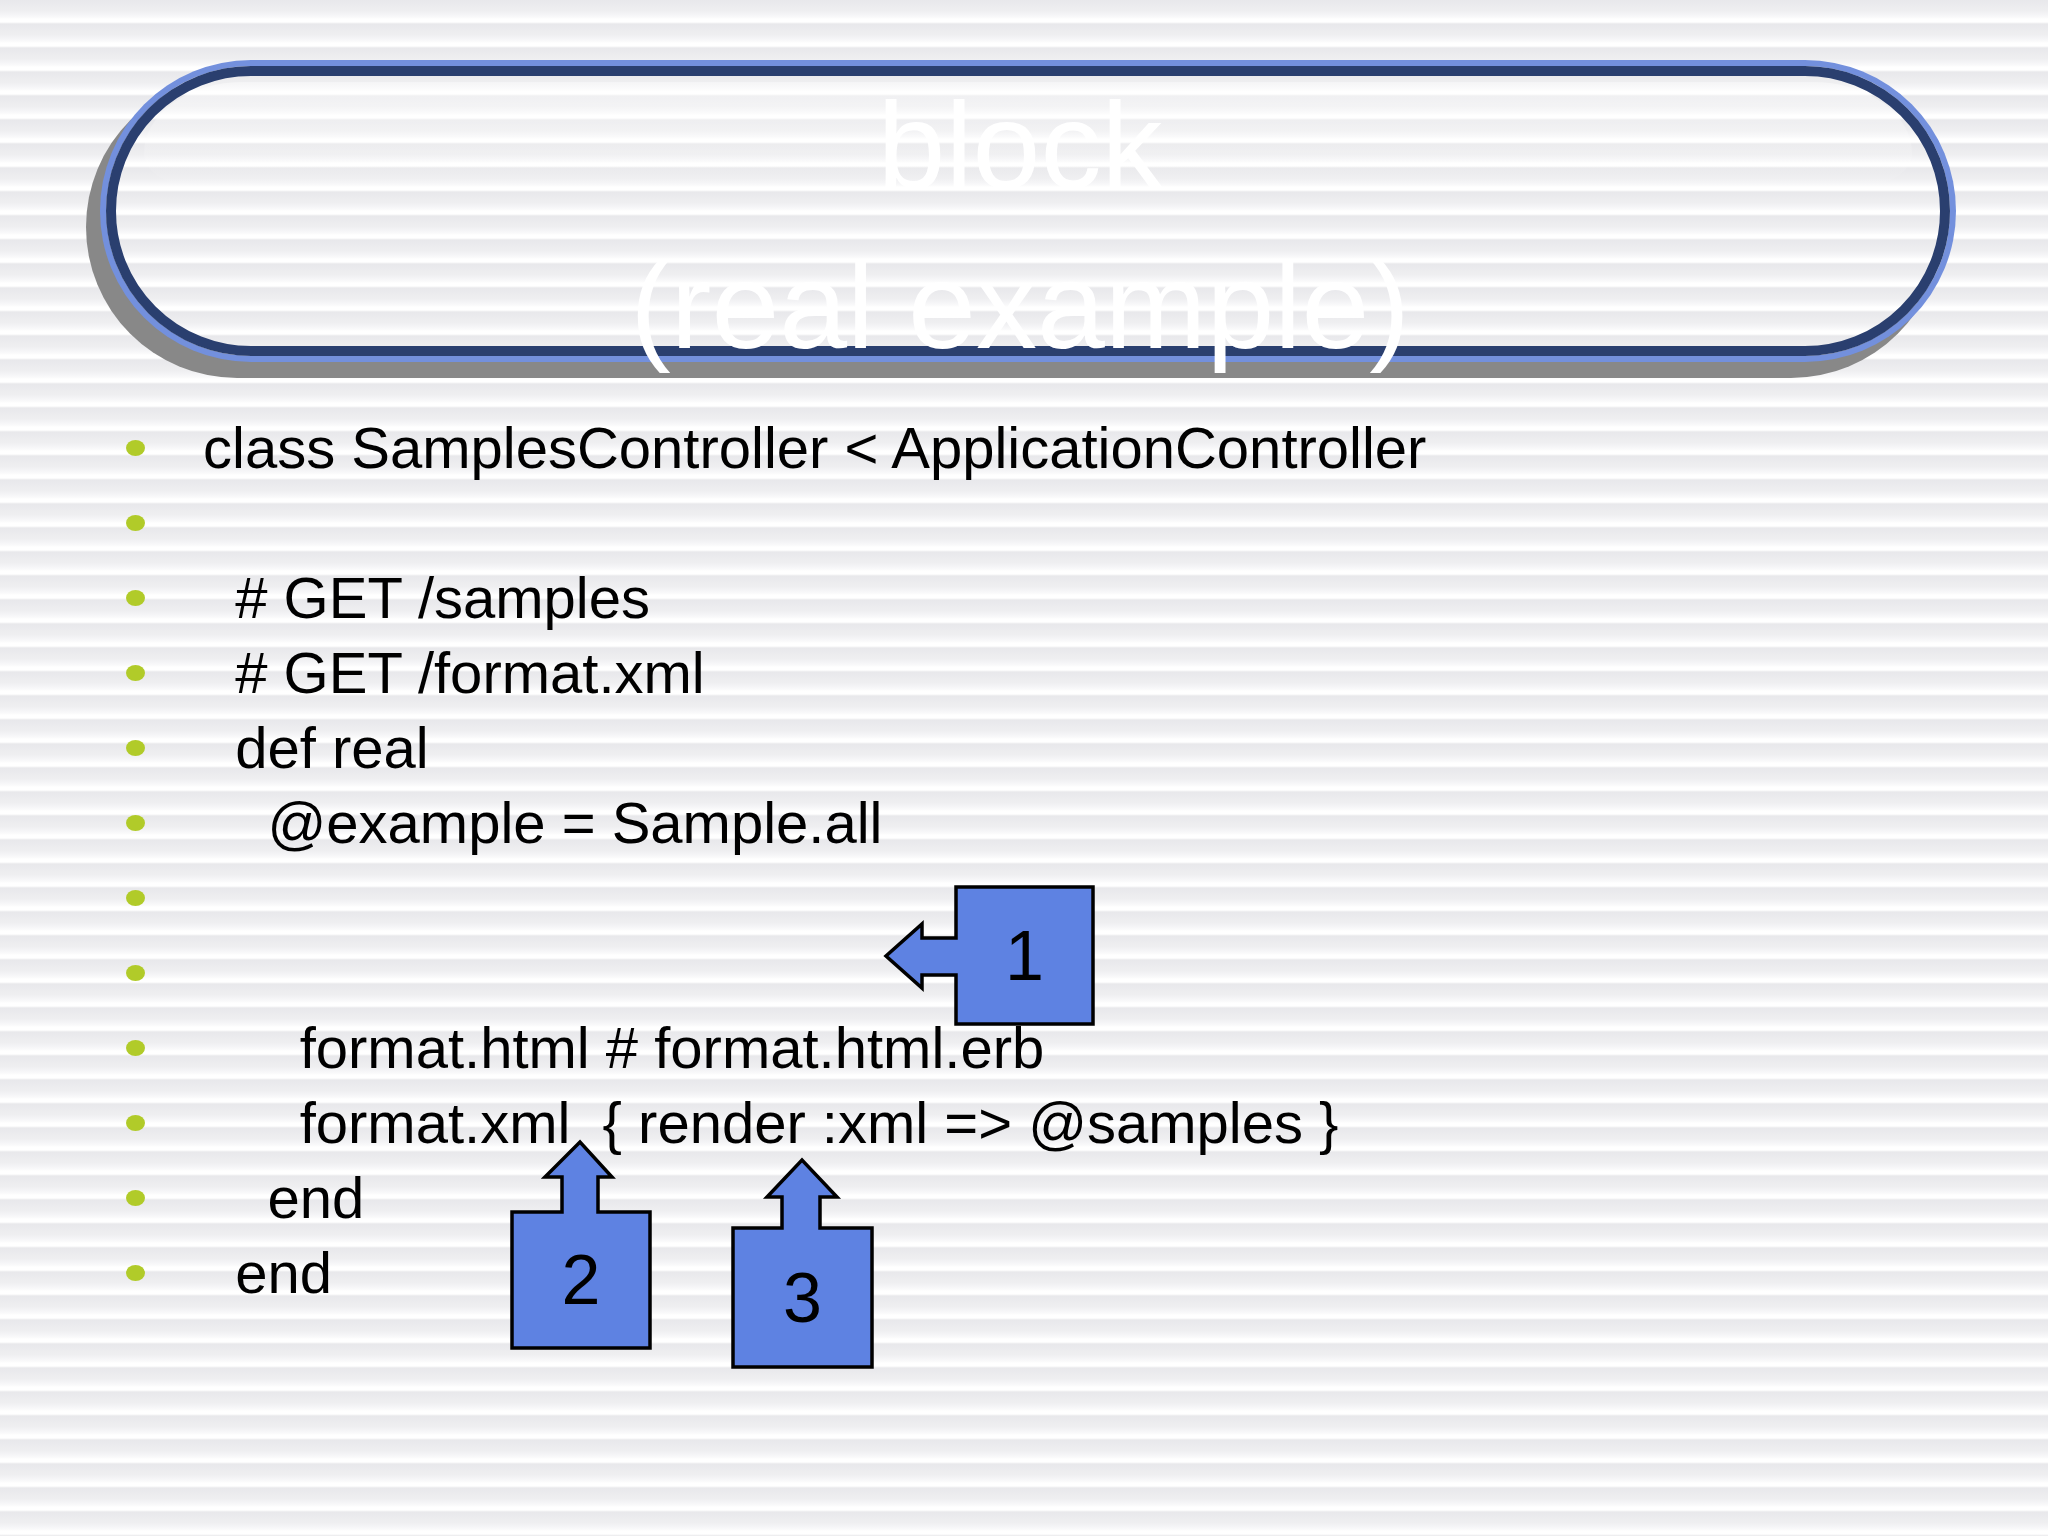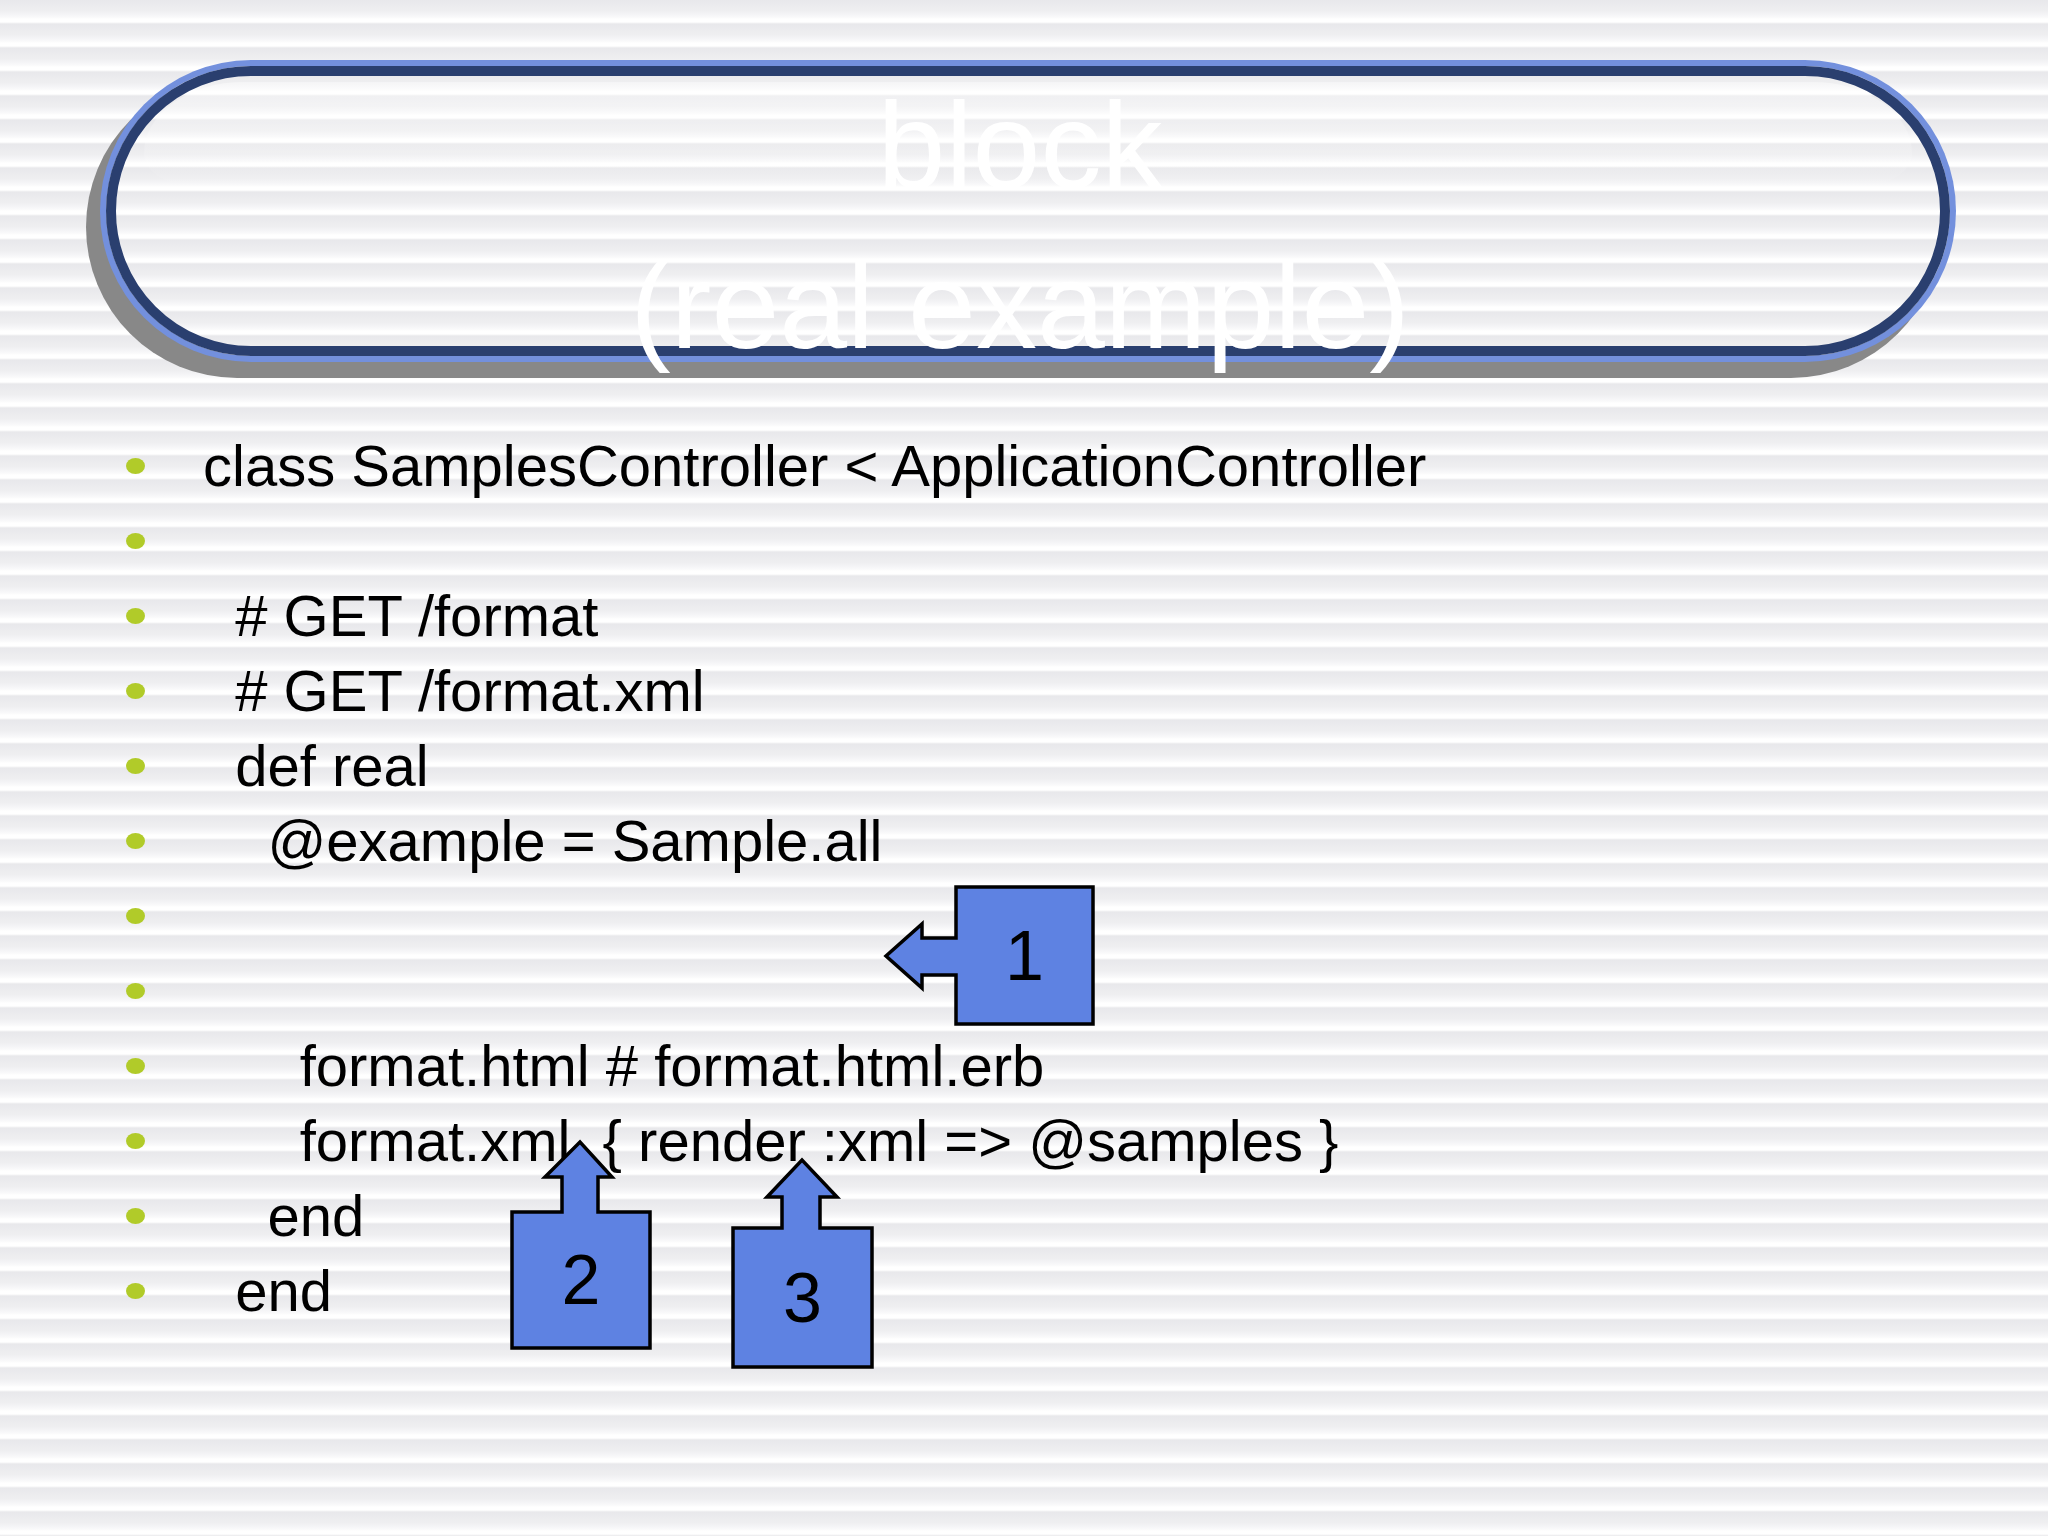--- a/index.html
+++ b/index.html
@@ -27,21 +27,21 @@
     pointer-events:none;
   }
   .title-line{
     position:absolute;left:0;right:16px;text-align:center;color:#ffffff;
     font-size:122px;letter-spacing:0;
   }
   .title-line.t1{top:0;line-height:140px;}
   .title-line.t2{top:150px;line-height:160px;}
 
   
-  .code-list{position:absolute;left:0;top:410px;width:1792px;margin-top:18px;}
+  .code-list{position:absolute;left:0;top:410px;width:1792px;}
   .line{display:flex;align-items:center;height:75px;padding-left:126px;}
   .dot{flex:0 0 19px;width:19px;height:16px;border-radius:50%;
        background:#b1cb29;margin-right:58px;}
   .txt{font-size:58px;color:#000;white-space:pre;line-height:75px;}
 
   
   .callout{position:absolute;}
   .callout svg{display:block;overflow:visible;}
   .callout .num{
     position:absolute;display:flex;align-items:center;justify-content:center;
@@ -68,21 +68,21 @@
       <div class="line">
         <span class="dot"></span>
         <span class="txt">class SamplesController &lt; ApplicationController</span>
       </div>
       <div class="line">
         <span class="dot"></span>
         <span class="txt"></span>
       </div>
       <div class="line">
         <span class="dot"></span>
-        <span class="txt">  # GET /format</span>
+        <span class="txt">  # GET /samples</span>
       </div>
       <div class="line">
         <span class="dot"></span>
         <span class="txt">  # GET /format.xml</span>
       </div>
       <div class="line">
         <span class="dot"></span>
         <span class="txt">  def real</span>
       </div>
       <div class="line">

